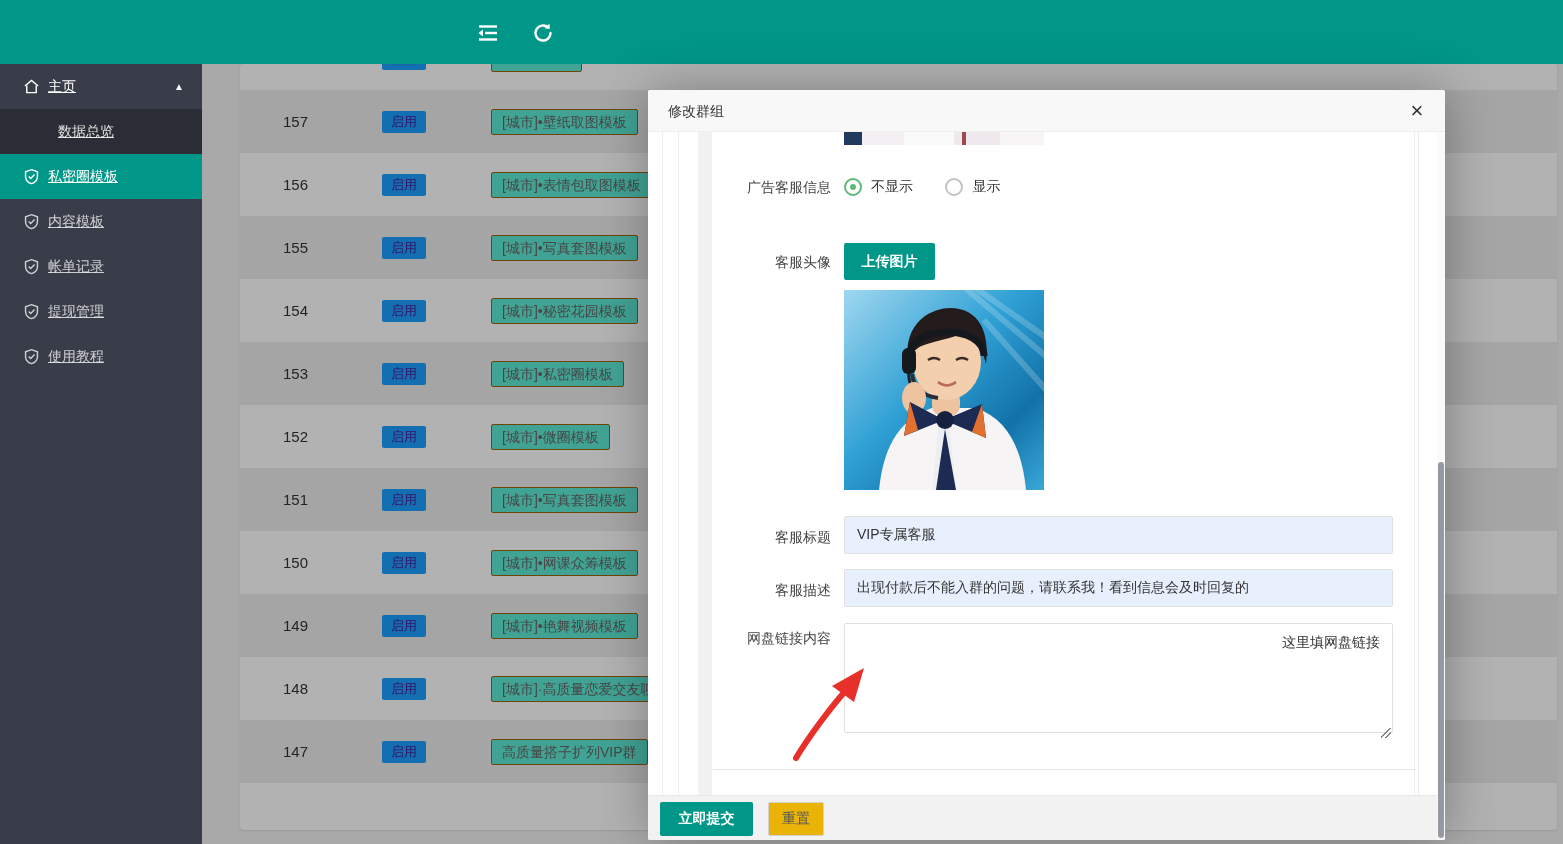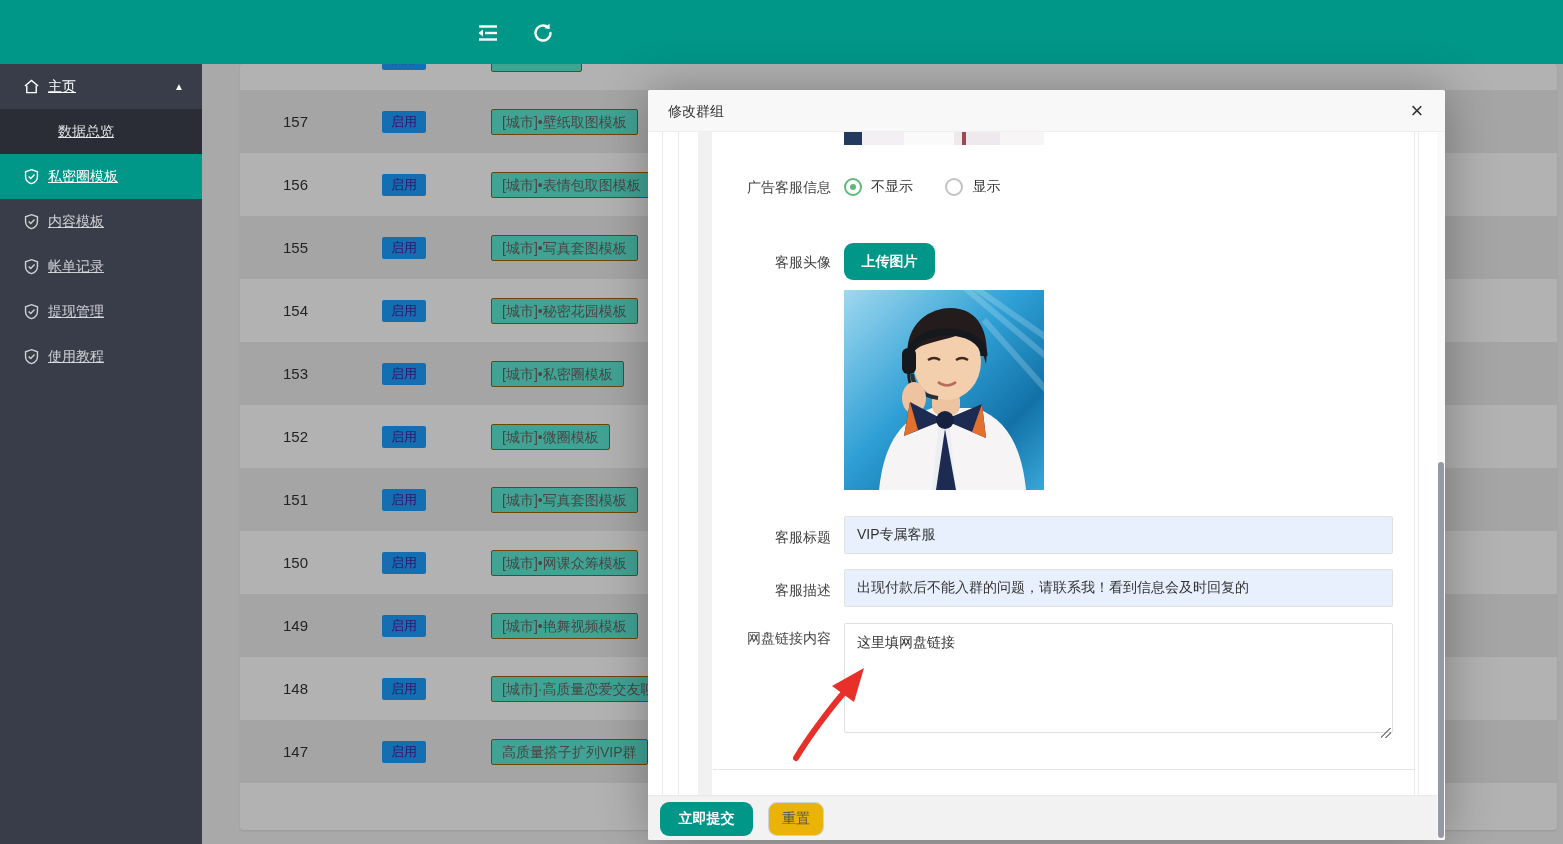--- a/index.html
+++ b/index.html
@@ -52,21 +52,21 @@
   .photo-sliver { position:absolute; left:196px; top:0px; width:200px; height:13px; background:linear-gradient(90deg,#223a5e 0 9%,#f3eff2 9% 30%,#fbfafa 30% 55%,#efe9ee 55% 78%,#f7f5f6 78% 100%); }
   .photo-sliver:after { content:""; position:absolute; left:118px; top:0; width:4px; height:13px; background:#9a4a52; }
 
   
   .f-label { position:absolute; width:95px; text-align:right; font-size:14px; color:#444; line-height:22px; }
   .radio { display:inline-flex; align-items:center; margin-right:28px; cursor:pointer; }
   .radio .dot { width:18px; height:18px; border-radius:50%; border:2px solid #c2c2c2; background:#fff; margin-right:9px; position:relative; }
   .radio.checked .dot { border-color:#5FB878; }
   .radio.checked .dot:after { content:""; position:absolute; left:4px; top:4px; width:6px; height:6px; border-radius:50%; background:#5FB878; }
   .radio .r-label { font-size:14px; color:#333; }
-  .btn { display:inline-block; border:none; border-radius:9px; cursor:pointer; font-family:inherit; }
+  .btn { display:inline-block; border:none; border-radius:2px; cursor:pointer; font-family:inherit; }
   .btn-upload { position:absolute; left:196px; top:111px; width:91px; height:37px; background:#009688; color:#fff; font-size:14px; font-weight:bold; line-height:37px; text-align:center; }
   .photo { position:absolute; left:196px; top:158px; width:200px; height:200px; overflow:hidden; }
   .f-input { position:absolute; left:196px; width:549px; height:38px; border:1px solid #e0e0e0; border-radius:2px; background:#E8F0FE; font-size:14px; color:#333; padding:0 12px; font-family:inherit; }
   .f-textarea { position:absolute; left:196px; width:549px; height:110px; border:1px solid #e0e0e0; border-radius:2px; background:#fff; font-size:14px; color:#333; padding:8px 12px; resize:none; font-family:inherit; line-height:20px; }
   .resize-grip { position:absolute; left:733px; top:596px; width:10px; height:10px; background:
       linear-gradient(135deg, transparent 0 45%, #888 45% 52%, transparent 52% 70%, #888 70% 77%, transparent 77%); }
 
   .modal-foot { position:absolute; left:0; top:705px; width:100%; height:45px; background:#f2f2f2; border-top:1px solid #e9e9e9; }
   .btn-submit { position:absolute; left:12px; top:6px; width:93px; height:34px; background:#009688; color:#fff; font-size:14px; font-weight:bold; }
   .btn-reset { position:absolute; left:120px; top:6px; width:56px; height:34px; background:#eab308; border:1px solid #d2d2d2; color:#555; font-size:14px; }
@@ -309,21 +309,21 @@
         </svg>
       </div>
 
       <div class="f-label" style="left:88px; top:394px;">客服标题</div>
       <input class="f-input" style="top: 384px;" value="VIP专属客服">
 
       <div class="f-label" style="left:88px; top:447px;">客服描述</div>
       <input class="f-input" style="top: 437px;" value="出现付款后不能入群的问题，请联系我！看到信息会及时回复的">
 
       <div class="f-label" style="left:88px; top:495px;">网盘链接内容</div>
-      <textarea class="f-textarea" style="top: 491px;">这里填网盘链接</textarea>
+      <textarea class="f-textarea" style="top: 491px; text-align: right;">这里填网盘链接</textarea>
       <div class="resize-grip"></div>
     </div>
 
     <div class="modal-foot">
       <button class="btn btn-submit">立即提交</button>
       <button class="btn btn-reset">重置</button>
     </div>
 
     <div class="m-scroll-track">
       <div class="m-scroll-thumb"></div>

